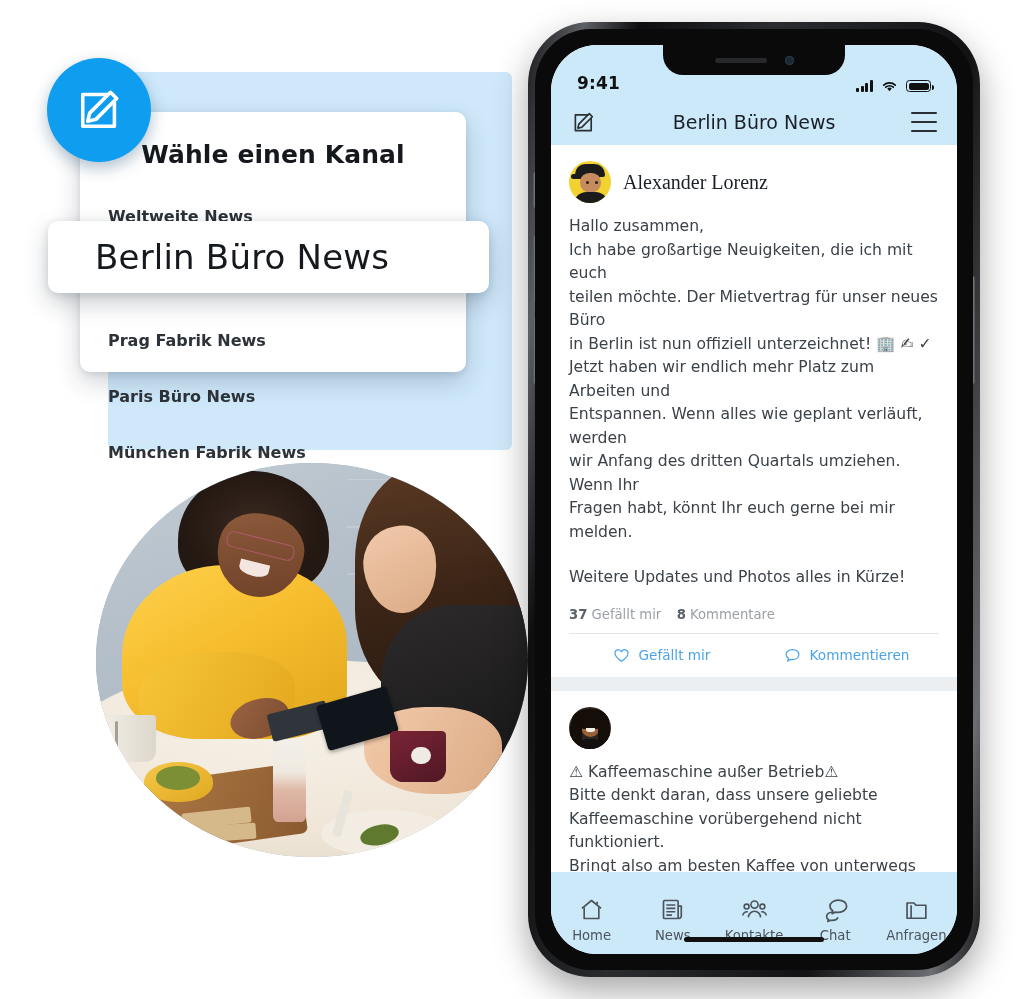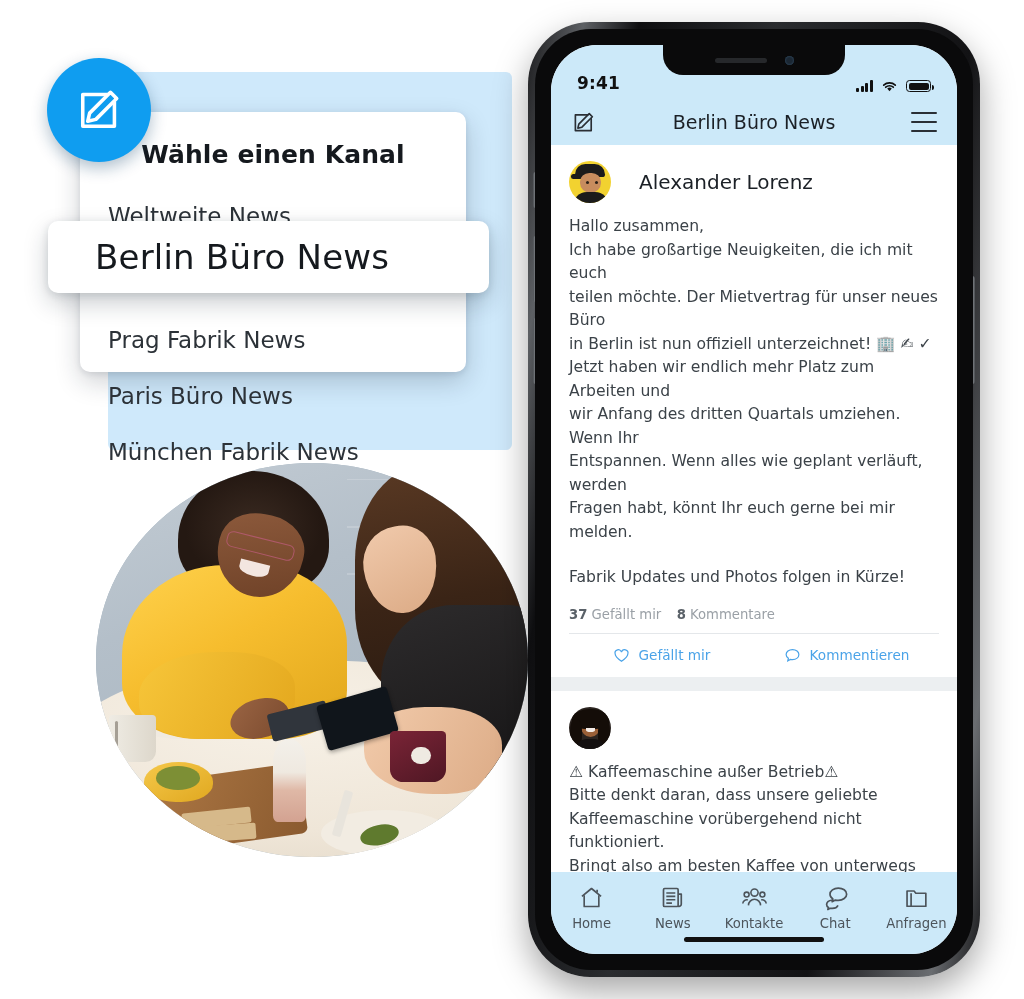--- a/index.html
+++ b/index.html
@@ -109,21 +109,21 @@
   .channel-title {
     position: absolute; left: 0; right: 0; top: 28px;
     text-align: center;
     font-size: 25px; font-weight: bold; color: #15191e;
     letter-spacing: .1px;
   }
   .channel-list { position:absolute; left:0; right:0; top: 76px; }
   .channel-item {
     height: 56px; display: flex; align-items: center;
     padding-left: 28px;
-    font-size: 23px; color: #2c3238; font-weight: 400;
+    font-size: 16px; color: #2c3238; font-weight: 700;
   }
   .channel-spacer { height: 68px; }
 
   .channel-selected {
     position: absolute;
     left: 48px; top: 221px;
     width: 441px; height: 72px;
     background: #ffffff;
     border-radius: 10px;
     box-shadow: 0 10px 24px rgba(20,30,45,.22), 0 2px 8px rgba(20,30,45,.12);
@@ -205,21 +205,21 @@
     font-size: 19px; color: #1b2026;
   }
   .hdr-left-icon { width: 25px; height: 25px; position: relative; z-index:3; }
   .hdr-right-icon { margin-left: auto; width: 26px; height: 20px; position: relative; z-index: 3;
     display:flex; flex-direction: column; justify-content: space-between; }
   .hdr-right-icon i { height: 2.2px; background: #2a2f35; border-radius: 2px; }
 
   .feed { flex: 1; background: #eceff1; overflow: hidden; position: relative; }
 
   .post { background: #ffffff; padding: 16px 18px 0 18px; }
-  .post-head { display: flex; align-items: center; gap: 28px; margin-bottom: 12px; }
+  .post-head { display: flex; align-items: center; gap: 12px; margin-bottom: 12px; font-family: Liberation Serif, serif; }
   .avatar { width: 42px; height: 42px; border-radius: 50%; overflow: hidden; flex: none; position: relative; }
   .av1 { background: #f2d230; }
   .av1 .hairband { position:absolute; left:6px; top:3px; width:30px; height:13px; background:#1b1b1b; border-radius:12px 12px 3px 3px;}
   .av1 .brim { position:absolute; left:2px; top:13px; width:22px; height:5px; background:#1b1b1b; border-radius:4px;}
   .av1 .face { position:absolute; left:11px; top:12px; width:21px; height:20px; background:#c78c5e; border-radius:46% 46% 52% 52%;}
   .av1 .eye { position:absolute; width:3px;height:3px;background:#2a2018;border-radius:50%; top:20px;}
   .av1 .eye.l{left:17px} .av1 .eye.r{left:26px}
   .av1 .body { position:absolute; left:4px; top:31px; width:36px; height:14px; background:#1b1b1b; border-radius:14px 14px 0 0;}
   .av2 { background: #2b2420; }
   .av2 .face2 { position:absolute; left:12px; top:9px; width:19px; height:21px; background:#9a6038; border-radius:48% 48% 54% 54%;}
@@ -245,21 +245,21 @@
     display: flex; height: 44px; align-items: center;
   }
   .action { flex: 1; display: flex; align-items: center; justify-content: center; gap: 9px;
     font-size: 13.6px; color: #4aa3e8; }
   .action svg { width: 17px; height: 17px; flex: none; }
 
   .post-gap { height: 14px; background: #eceff1; }
 
   .tabbar {
     flex: none; background: #cce9f9; height: 82px;
-    display: flex; align-items: flex-start; padding-top: 12px;
+    display: flex; align-items: flex-start; padding-top: 24px;
   }
   .tab { flex: 1; display: flex; flex-direction: column; align-items: center; gap: 5px; }
   .tab svg { width: 27px; height: 27px; }
   .tab span { font-size: 13.2px; color: #4c545b; }
   .home-indicator {
     position: absolute; left: 50%; transform: translateX(-50%);
     bottom: 12px; width: 140px; height: 5px; background: #111; border-radius: 3px; z-index: 30;
   }
 </style>
 </head>
@@ -391,25 +391,25 @@
                 <div>
                   <div class="post-author">Alexander Lorenz</div>
                 </div>
               </div>
               <div class="post-body">
                 <p>Hallo zusammen,</p>
                 <p>Ich habe großartige Neuigkeiten, die ich mit euch</p>
                 <p>teilen möchte. Der Mietvertrag für unser neues Büro</p>
                 <p>in Berlin ist nun offiziell unterzeichnet! 🏢 ✍ ✓</p>
                 <p>Jetzt haben wir endlich mehr Platz zum Arbeiten und</p>
+                <p>Entspannen. Wenn alles wie geplant verläuft, werden</p>
                 <p>wir Anfang des dritten Quartals umziehen. Wenn Ihr</p>
-                <p>Entspannen. Wenn alles wie geplant verläuft, werden</p>
                 <p>Fragen habt, könnt Ihr euch gerne bei mir melden.</p>
                 <div class="blank"></div>
-                <p>Fabrik Updates und Photos folgen in Kürze!</p>
+                <p>Weitere Updates und Photos alles in Kürze!</p>
               </div>
               <div class="post-stats">
                 <b>37</b>
                 <span>Gefällt mir</span>
                 <span class="gap"></span>
                 <b>8</b>
                 <span>Kommentare</span>
               </div>
               <div class="post-actions">
                 <div class="action">

